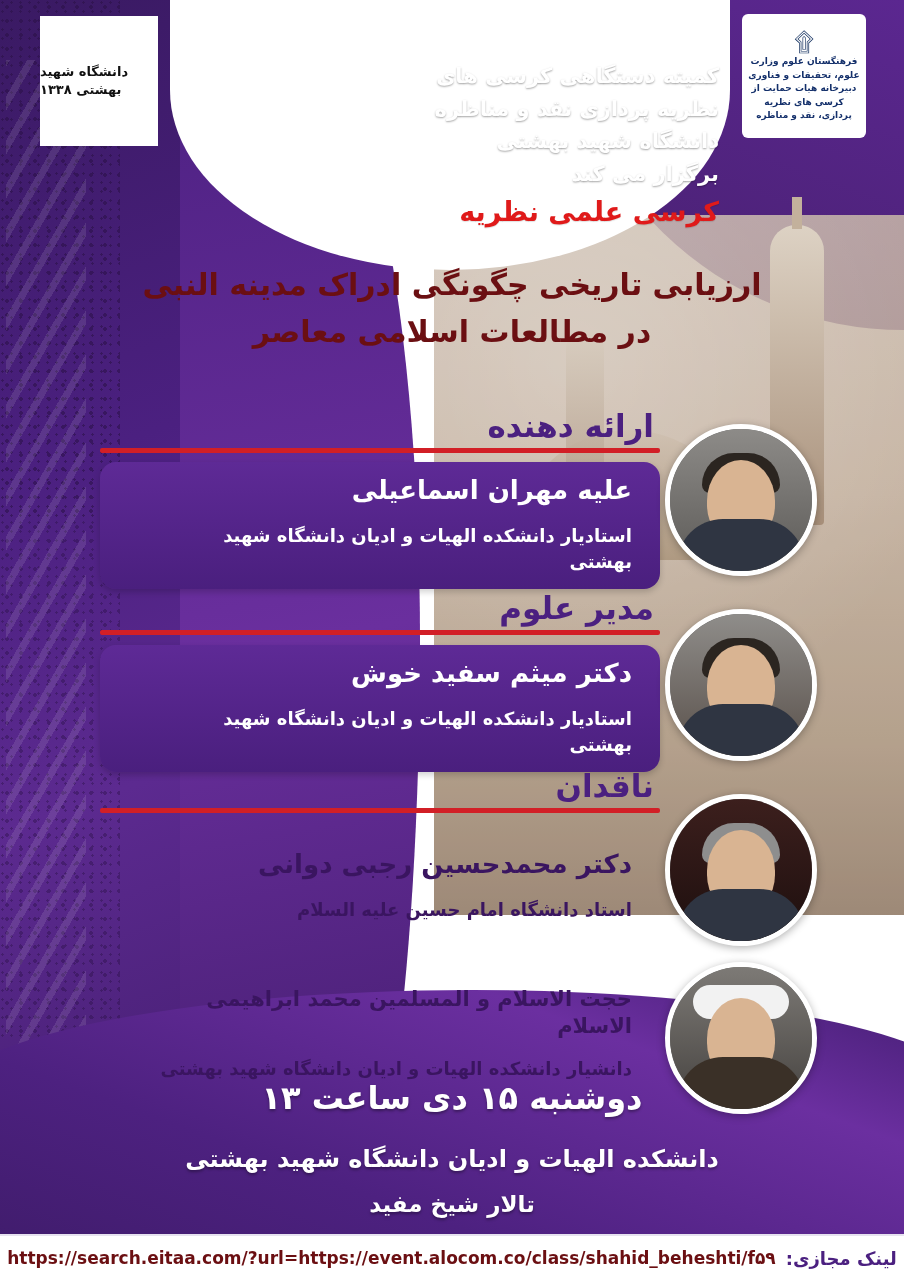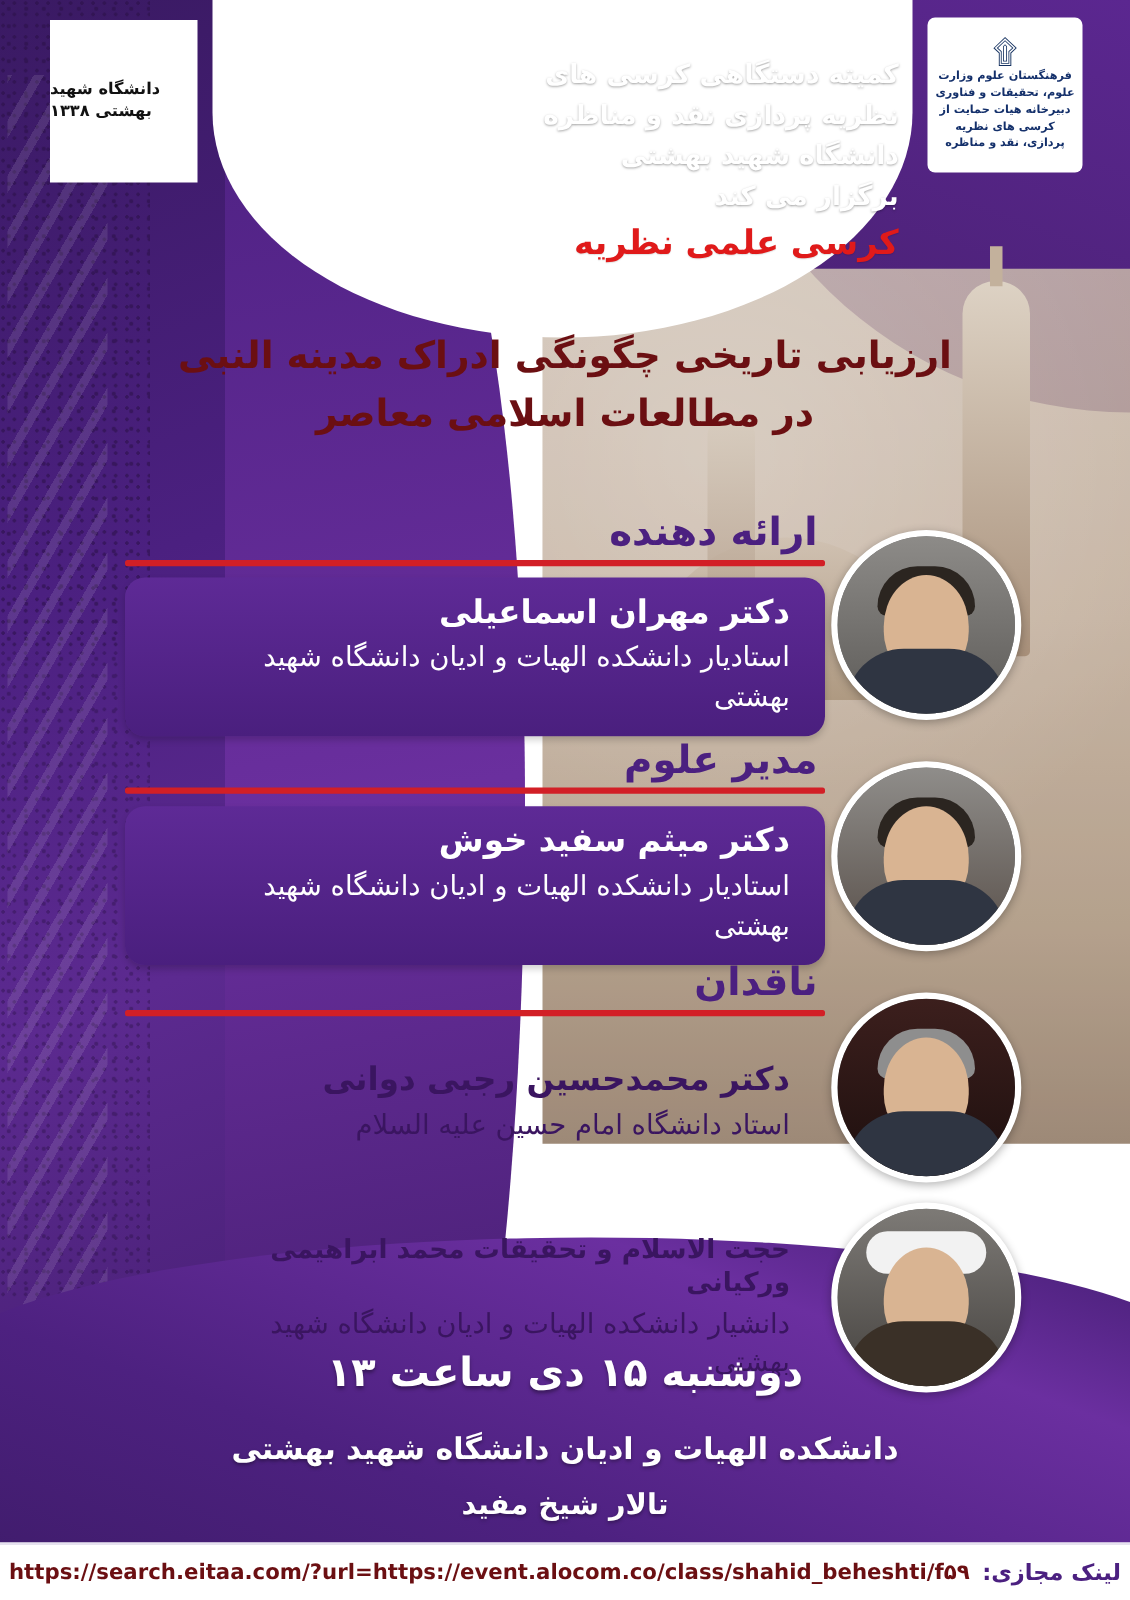--- a/index.html
+++ b/index.html
@@ -131,21 +131,21 @@
   }
   .logo-right .ministry-mark {
     color: #14306b; font-size: 9px; line-height: 1.5; font-weight: bold;
   }
   .logo-right .ministry-glyph {
     font-size: 26px; color: #13305f; line-height: 1;
   }
 
   
   .top-text {
-    position: absolute; right: 185px; top: 43px;
+    position: absolute; right: 185px; top: 60px;
     width: 420px;
     text-align: right;
     color: #ffffff;
     direction: rtl;
   }
   .top-text .line {
     font-size: 21px;
     font-weight: bold;
     line-height: 1.55;
     color: #ffffff;
@@ -205,21 +205,21 @@
   .name-bar.plain {
     background: transparent;
     box-shadow: none;
     color: #2b1147;
   }
   .name-bar .nm {
     font-size: 26px; font-weight: bold; line-height: 1.3;
   }
   .name-bar .nm.sm { font-size: 21px; }
   .name-bar .aff {
-    font-size: 22px; line-height: 1.45; margin-top: 3px; font-weight: normal;
+    font-size: 18px; line-height: 1.45; margin-top: 15px; font-weight: bold;
   }
   .name-bar.plain .nm { color: #3a1560; }
   .name-bar.plain .aff { color: #3a1560; }
 
   
   .portrait {
     position: absolute;
     width: 152px; height: 152px;
     border-radius: 50%;
     border: 5px solid #ffffff;
@@ -345,21 +345,21 @@
   <div class="main-title">
     <div class="t">ارزیابی تاریخی چگونگی ادراک مدینه النبی</div>
     <div class="t">در مطالعات اسلامی معاصر</div>
   </div>
 
   <div class="section-head" style="top:408px;">
     <span class="label">ارائه دهنده</span>
     <div class="rule"></div>
   </div>
   <div class="name-bar" style="top:462px;">
-    <div class="nm">دکتر مهران اسماعیلی</div>
+    <div class="nm">علیه مهران اسماعیلی</div>
     <div class="aff">استادیار دانشکده الهیات و ادیان دانشگاه شهید بهشتی</div>
   </div>
   <div class="portrait p1" style="left:665px; top:424px;">
     <div class="ph"></div>
     <div class="hair"></div>
     <div class="face"></div>
     <div class="body"></div>
   </div>
 
   <div class="section-head" style="top:590px;">
@@ -386,21 +386,21 @@
     <div class="aff">استاد دانشگاه امام حسین علیه السلام</div>
   </div>
   <div class="portrait p3" style="left:665px; top:794px;">
     <div class="ph"></div>
     <div class="hair"></div>
     <div class="face"></div>
     <div class="body"></div>
   </div>
 
   <div class="name-bar plain" style="top:974px;">
-    <div class="nm sm">حجت الاسلام و تحقیقات محمد ابراهیمی ورکیانی</div>
+    <div class="nm sm">حجت الاسلام و المسلمین محمد ابراهیمی الاسلام</div>
     <div class="aff">دانشیار دانشکده الهیات و ادیان دانشگاه شهید بهشتی</div>
   </div>
   <div class="portrait p4" style="left:665px; top:962px;">
     <div class="ph"></div>
     <div class="turban"></div>
     <div class="face"></div>
     <div class="body"></div>
   </div>
 
   <div class="footer-when">

